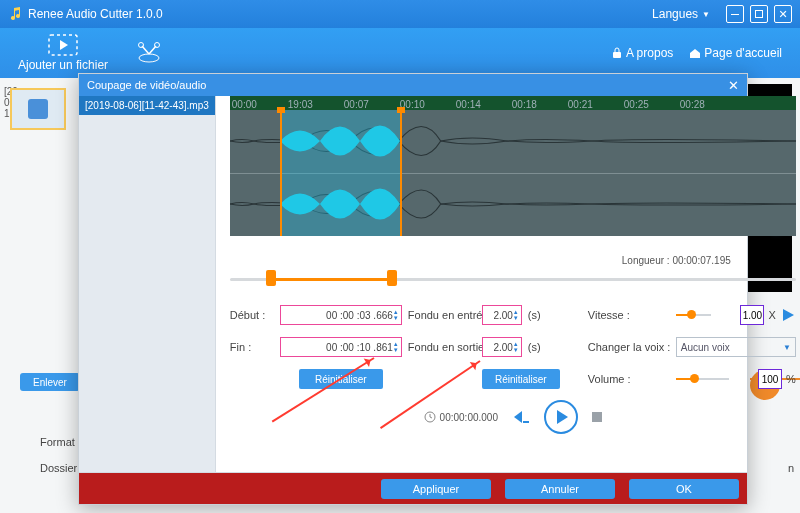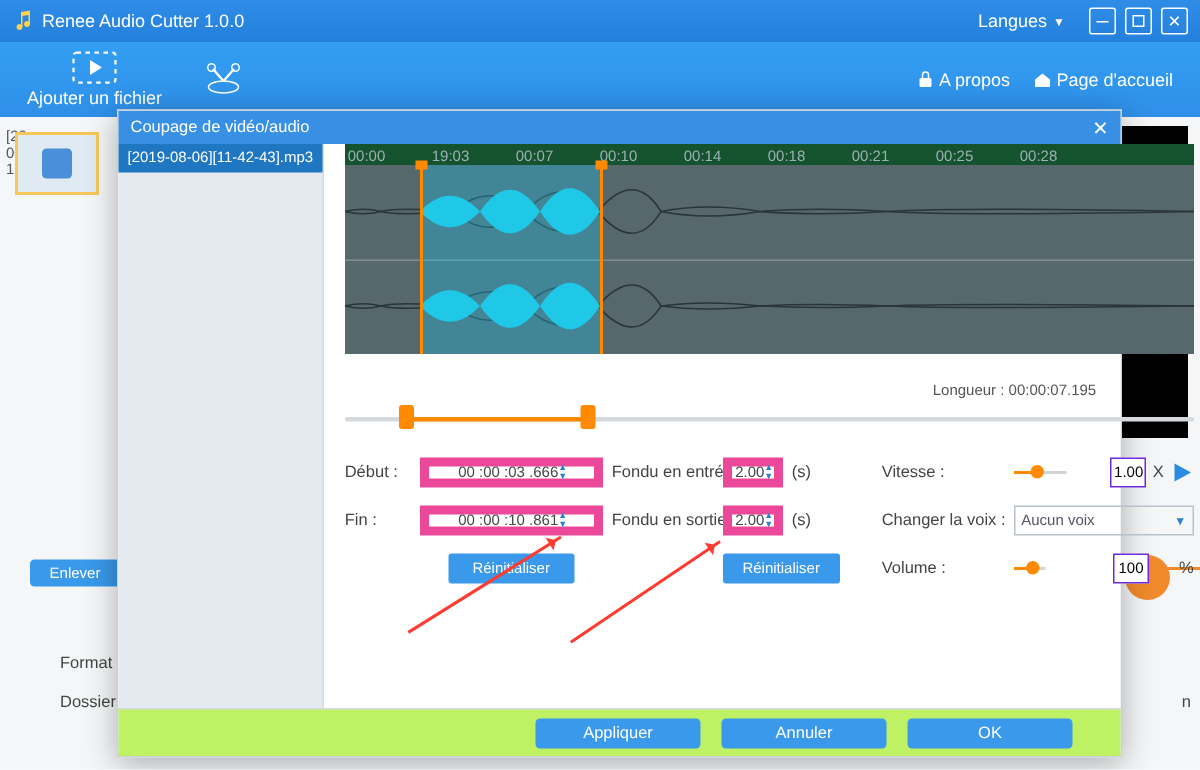--- a/index.html
+++ b/index.html
@@ -58,38 +58,38 @@
   
   .trim{position:relative;height:40px;margin-top:20px;}
   .len-label{position:absolute;top:-1px;right:65px;font-size:10px;color:#555;}
   .track{position:absolute;top:22px;left:0;right:0;height:3px;background:#d6d9dc;border-radius:2px;}
   .sel-range{position:absolute;top:22px;left:40px;width:122px;height:3px;background:#ff8a00;}
   .knob{position:absolute;top:14px;width:10px;height:16px;background:#ff8a00;border-radius:2px;}
   .knob.k1{left:36px;} .knob.k2{left:157px;}
   
   .form{display:grid;grid-template-columns:44px 122px 68px 40px 18px 30px 82px 120px;grid-auto-rows:26px;gap:6px 6px;font-size:11px;color:#444;align-items:center;margin-top:6px;}
   .lbl{white-space:nowrap;}
-  .num{height:20px;width:100%;display:flex;align-items:center;justify-content:center;border:6px solid #ec4899;padding:0 2px 0 4px;font-size:10px;background:#fff;}
+  .num{height:20px;width:100%;display:flex;align-items:center;justify-content:flex-end;border:1px solid #ec4899;padding:0 2px 0 4px;font-size:10px;background:#fff;}
   .spin{display:flex;flex-direction:column;font-size:6px;color:#2a7fd4;line-height:6px;}
   .btn{height:20px;background:#3a99ea;color:#fff;font-size:10px;display:flex;align-items:center;justify-content:center;border-radius:2px;cursor:pointer;}
   .slider{position:relative;height:20px;}
   .slider .t{position:absolute;top:9px;left:0;right:25px;height:2px;background:#d0d5da;}
   .slider .f{position:absolute;top:9px;left:0;height:2px;background:#ff8a00;}
   .slider .k{position:absolute;top:5px;width:9px;height:9px;border-radius:50%;background:#ff8a00;}
   .small-in{width:24px;height:20px;border:1px solid #6d28d9;font-size:10px;text-align:center;}
   .play-ico{width:16px;height:16px;}
   .dd{height:20px;border:1px solid #b8c2cc;display:flex;align-items:center;justify-content:space-between;padding:0 4px;font-size:10px;color:#556;}
   
   .playbar{display:flex;align-items:center;justify-content:center;gap:14px;margin-top:8px;font-size:10px;color:#555;}
   .big-play{width:34px;height:34px;border:2px solid #2a8be0;border-radius:50%;display:flex;align-items:center;justify-content:center;cursor:pointer;}
   .big-play .tri{width:0;height:0;border-left:11px solid #2a8be0;border-top:7px solid transparent;border-bottom:7px solid transparent;margin-left:3px;}
   .stop{width:10px;height:10px;background:#9aa1a8;}
   .clock{display:flex;align-items:center;gap:4px;}
   
-  .m-foot{height:32px;background:#bef264;border-top:1px solid #d4dbe2;display:flex;align-items:center;justify-content:flex-end;gap:14px;padding:0 32px;}
+  .m-foot{height:32px;background:#b91c1c;border-top:1px solid #d4dbe2;display:flex;align-items:center;justify-content:flex-end;gap:14px;padding:0 8px;}
   .fbtn{width:110px;height:20px;background:#3a99ea;color:#fff;font-size:11px;display:flex;align-items:center;justify-content:center;border-radius:3px;cursor:pointer;}
   
   .vid-peek{position:absolute;top:84px;right:8px;width:50px;height:208px;background:#000;}
   .vid-peek::after{content:"";position:absolute;bottom:60px;right:14px;width:4px;height:4px;background:#4db4ff;border-radius:50%;box-shadow:0 0 6px #4db4ff;}
   
   .orange-hint{position:absolute;top:370px;right:20px;width:30px;height:30px;background:#f08a2a;border-radius:50%;}
   .orange-line{position:absolute;top:378px;right:0;width:50px;height:2px;background:#f08a2a;}
   
   .car{font-size:8px;}
 </style>
@@ -265,31 +265,48 @@
           <span class="car" style="color:#2a7fd4">▼</span>
         </div>
 
         <span></span>
         <div class="btn" style="width:84px;margin:0 auto">Réinitialiser</div>
         <span></span>
         <div class="btn" style="width:78px">Réinitialiser</div>
         <span></span>
           <span></span>
         <span class="lbl">Volume :</span>
-        <div style="display:flex;align-items:center;gap:20px">
+        <div style="display:flex;align-items:center;gap:4px">
           <div class="slider" style="flex:1">
             <div class="t"></div>
               <div class="f" style="width:20%"></div>
               <div class="k" style="left:18%"></div>
           </div>
           <input class="small-in" value="100" style="">
           <span>%</span>
         </div>
       </div>
 
+      <div class="playbar">
+        <span class="clock">
+          <svg width="12" height="12" viewBox="0 0 12 12">
+              <circle cx="6" cy="6" r="5" fill="none" stroke="#888"></circle>
+              <path d="M6 3v3l2 1" stroke="#888" fill="none"></path>
+            </svg>
+          <span>00:00:00.000</span>
+        </span>
+        <svg width="18" height="14" viewBox="0 0 18 14">
+            <polygon points="2,7 10,1 10,13" fill="#2a8be0"></polygon>
+            <rect x="11" y="11" width="6" height="2" fill="#2a8be0"></rect>
+          </svg>
+        <span class="big-play">
+            <span class="tri"></span>
+          </span>
+        <span class="stop"></span>
+      </div>
 
     </div>
   </div>
   <div class="m-foot">
     <div class="fbtn">Appliquer</div>
     <div class="fbtn">Annuler</div>
     <div class="fbtn">OK</div>
   </div>
 </div>
 

